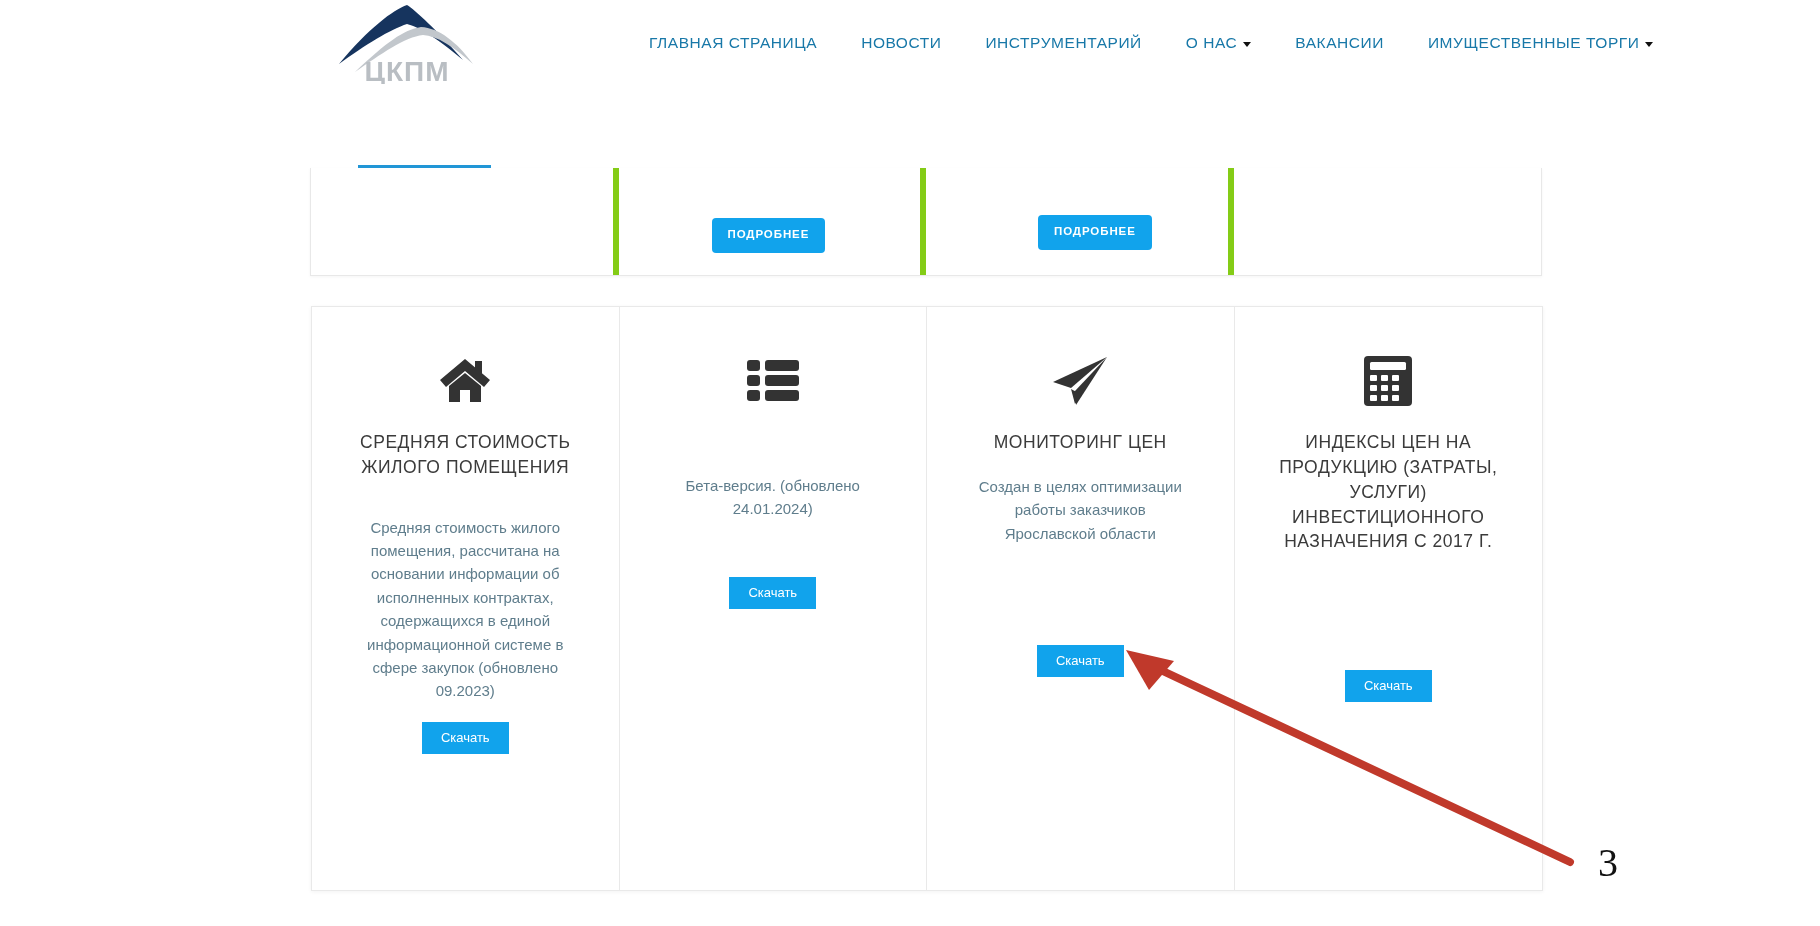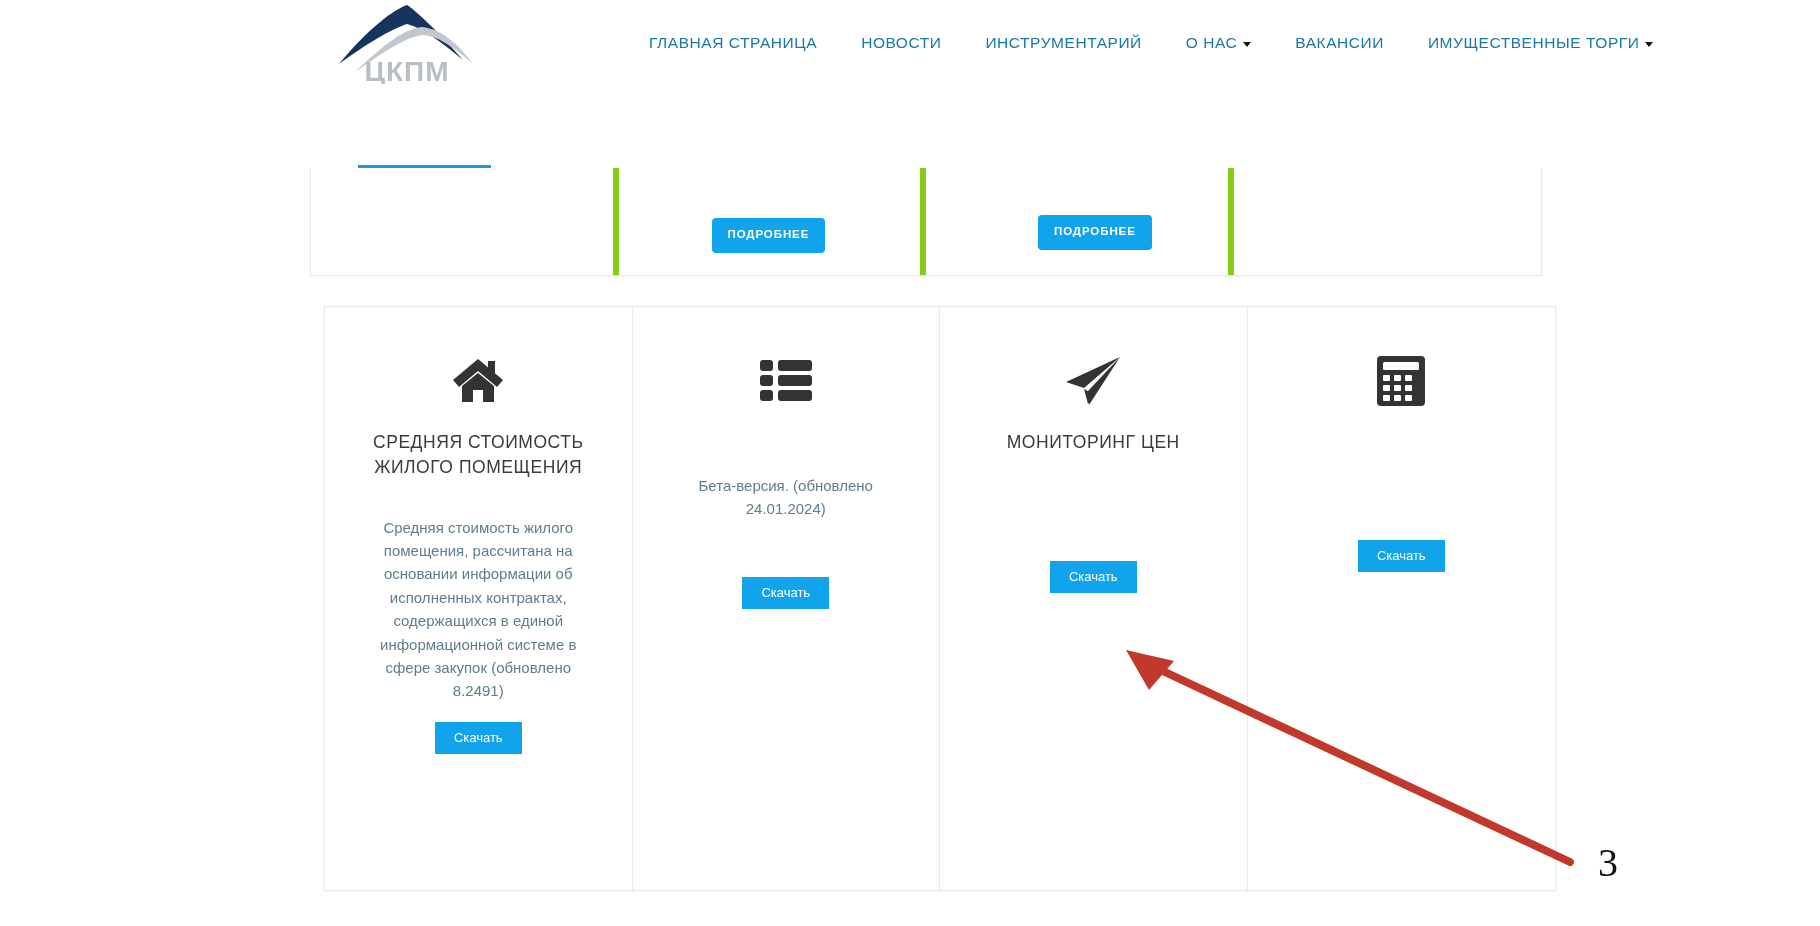--- a/index.html
+++ b/index.html
@@ -109,21 +109,21 @@
     padding: 11px 16px 12px;
     cursor: pointer;
     line-height: 1;
   }
   .btn-more.b1 { left: 93px; top: 50px; }
   .btn-more.b2 { left: 112px; top: 47px; }
 
   
   .row-main {
     position: absolute;
-    left: 324px;
+    left: 311px;
     top: 222px;
     width: 1232px;
     height: 585px;
     background: #ffffff;
     border: 1px solid #e9e9e9;
     display: flex;
     box-shadow: 0 1px 4px rgba(0,0,0,0.05);
   }
   .card {
     flex: 1 1 25%;
@@ -259,21 +259,21 @@
 
     <div class="card c1">
       <div class="card-icon">
         <svg width="54" height="50" viewBox="0 0 54 50">
           <path d="M27 3 L2 24 L8 31 L27 15 L46 31 L52 24 Z" fill="#333333"></path>
           <path d="M11 30 L11 46 L22 46 L22 34 L32 34 L32 46 L43 46 L43 30 L27 17 Z" fill="#333333"></path>
           <rect x="37" y="5" width="7" height="14" fill="#333333"></rect>
         </svg>
       </div>
       <h3 class="card-title">СРЕДНЯЯ СТОИМОСТЬ ЖИЛОГО ПОМЕЩЕНИЯ</h3>
-      <p class="card-text">Средняя стоимость жилого помещения, рассчитана на основании информации об исполненных контрактах, содержащихся в единой информационной системе в сфере закупок (обновлено 8.2491)</p>
+      <p class="card-text">Средняя стоимость жилого помещения, рассчитана на основании информации об исполненных контрактах, содержащихся в единой информационной системе в сфере закупок (обновлено 09.2023)</p>
       <button class="btn-download">Скачать</button>
     </div>
 
     <div class="card c2">
       <div class="card-icon">
         <svg width="52" height="46" viewBox="0 0 52 46">
           <rect x="0" y="2" width="13" height="11" rx="3" fill="#333333"></rect>
           <rect x="18" y="2" width="34" height="11" rx="3" fill="#333333"></rect>
           <rect x="0" y="17" width="13" height="11" rx="3" fill="#333333"></rect>
           <rect x="18" y="17" width="34" height="11" rx="3" fill="#333333"></rect>
@@ -287,39 +287,41 @@
 
     <div class="card c3">
       <div class="card-icon">
         <svg width="58" height="52" viewBox="0 0 58 52">
           <path d="M56 2 L2 27 L20 33 Z" fill="#333333"></path>
           <path d="M56 2 L24 36 L25 50 Z" fill="#333333"></path>
           <path d="M20 34 L24 49 L31 40 Z" fill="#333333"></path>
         </svg>
       </div>
       <h3 class="card-title">МОНИТОРИНГ ЦЕН</h3>
+      <p class="card-text">Создан в целях оптимизации работы заказчиков Ярославской области</p>
       <button class="btn-download">Скачать</button>
     </div>
 
     <div class="card c4">
       <div class="card-icon">
         <svg width="50" height="52" viewBox="0 0 50 52">
           <rect x="1" y="1" width="48" height="50" rx="4" fill="#333333"></rect>
           <rect x="7" y="7" width="36" height="8" rx="1.5" fill="#ffffff"></rect>
           <rect x="7" y="20" width="7" height="6" rx="1" fill="#ffffff"></rect>
           <rect x="18" y="20" width="7" height="6" rx="1" fill="#ffffff"></rect>
           <rect x="29" y="20" width="7" height="6" rx="1" fill="#ffffff"></rect>
           <rect x="7" y="30" width="7" height="6" rx="1" fill="#ffffff"></rect>
           <rect x="18" y="30" width="7" height="6" rx="1" fill="#ffffff"></rect>
           <rect x="29" y="30" width="7" height="6" rx="1" fill="#ffffff"></rect>
           <rect x="7" y="40" width="7" height="6" rx="1" fill="#ffffff"></rect>
           <rect x="18" y="40" width="7" height="6" rx="1" fill="#ffffff"></rect>
           <rect x="29" y="40" width="7" height="6" rx="1" fill="#ffffff"></rect>
         </svg>
       </div>
+      <h3 class="card-title">ИНДЕКСЫ ЦЕН НА ПРОДУКЦИЮ (ЗАТРАТЫ, УСЛУГИ) ИНВЕСТИЦИОННОГО НАЗНАЧЕНИЯ С 2017 Г.</h3>
       <button class="btn-download">Скачать</button>
     </div>
 
   </div>
 
 </div>
 
 <div class="annotation">
   <svg width="1820" height="926" viewBox="0 0 1820 926">
     <g>

